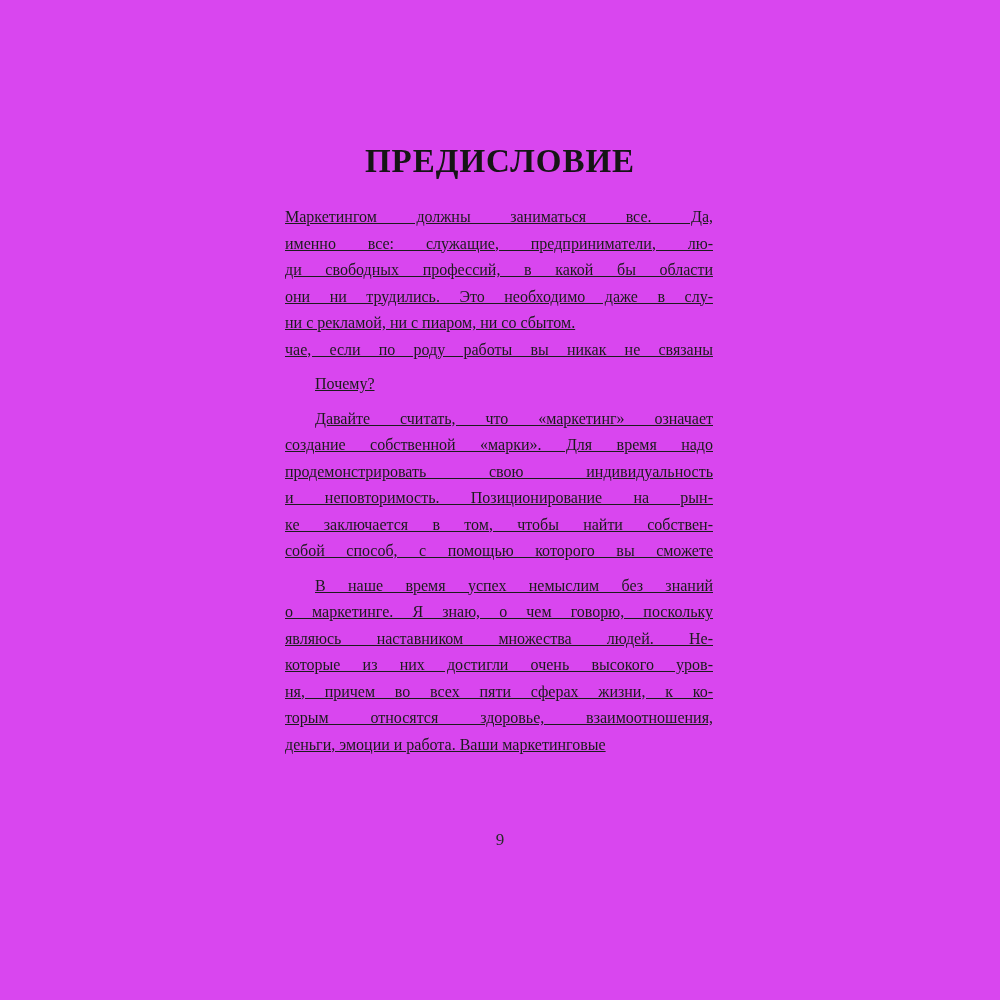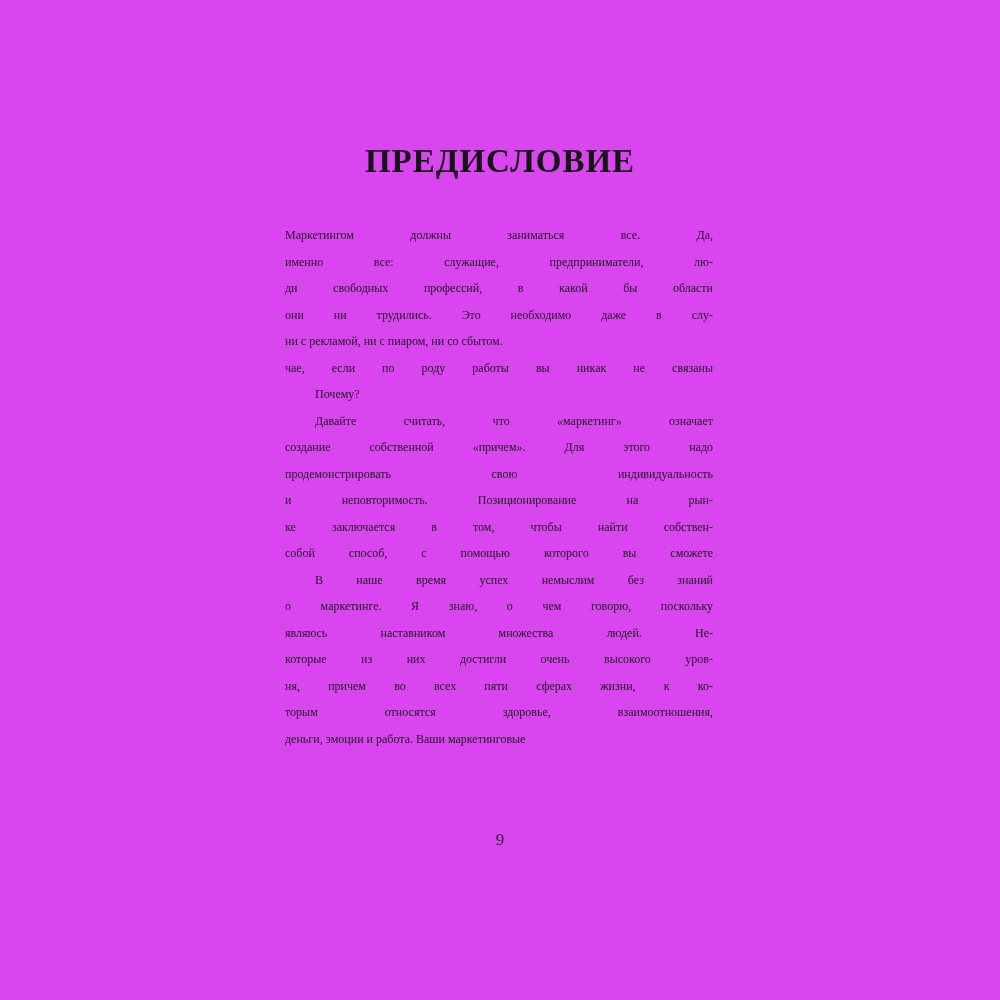--- a/index.html
+++ b/index.html
@@ -24,40 +24,42 @@
     text-align: center;
     font-size: 33px;
     font-weight: bold;
     letter-spacing: 1px;
     color: #151515;
     margin: 0;
   }
   .text-block {
     position: absolute;
     left: 285px;
-    top: 222px;
+    top: 204px;
     width: 428px;
-    font-size: 12px;
+    font-size: 16px;
     line-height: 26.5px;
+    text-decoration: underline;
   }
   .paragraph {
     margin: 0;
     padding: 0;
   }
   .text-line {
     text-align: justify;
     text-align-last: justify;
     white-space: nowrap;
   }
   .text-line.last {
     text-align-last: left;
     white-space: normal;
   }
   .text-line.indent {
     text-indent: 30px;
+    margin-top: 8px;
   }
   .page-number {
     position: absolute;
     top: 830px;
     left: 0;
     width: 1000px;
     text-align: center;
     font-size: 17px;
     color: #2a2a2a;
   }
@@ -75,21 +77,21 @@
         <div class="text-line">ди свободных профессий, в какой бы области</div>
         <div class="text-line">они ни трудились. Это необходимо даже в слу-</div>
         <div class="text-line last">ни с рекламой, ни с пиаром, ни со сбытом.</div>
         <div class="text-line">чае, если по роду работы вы никак не связаны</div>
       </div>
       <div class="paragraph">
         <div class="text-line last indent">Почему?</div>
       </div>
       <div class="paragraph">
         <div class="text-line indent">Давайте считать, что «маркетинг» означает</div>
-        <div class="text-line">создание собственной «причем». Для этого надо</div>
+        <div class="text-line">создание собственной «марки». Для время надо</div>
         <div class="text-line">продемонстрировать свою индивидуальность</div>
         <div class="text-line">и неповторимость. Позиционирование на рын-</div>
         <div class="text-line">ке заключается в том, чтобы найти собствен-</div>
         <div class="text-line">собой способ, с помощью которого вы сможете</div>
       </div>
       <div class="paragraph">
         <div class="text-line indent">В наше время успех немыслим без знаний</div>
         <div class="text-line">о маркетинге. Я знаю, о чем говорю, поскольку</div>
         <div class="text-line">являюсь наставником множества людей. Не-</div>
         <div class="text-line">которые из них достигли очень высокого уров-</div>

